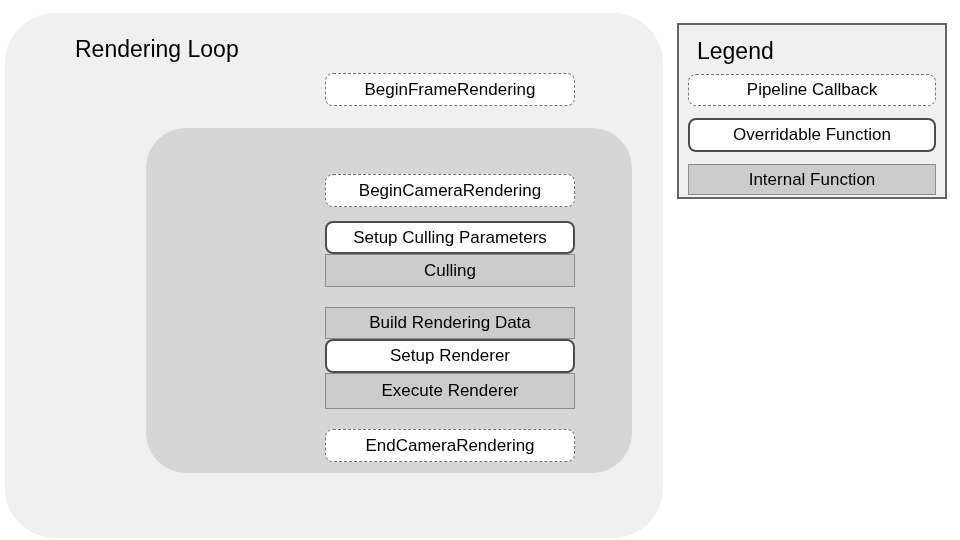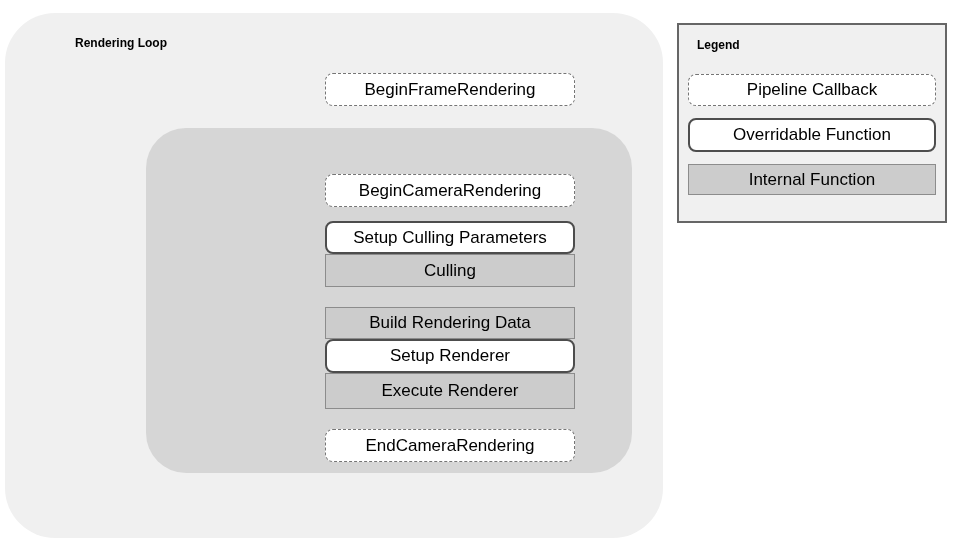--- a/index.html
+++ b/index.html
@@ -26,22 +26,22 @@
     border-radius: 50px;
   }
   .camera-loop {
     left: 141px; top: 115px;
     width: 486px; height: 345px;
     background: #d6d6d6;
     border-radius: 40px;
   }
   .loop-title {
     position: absolute;
-    font-size: 12px;
-    font-weight: bold;
+    font-size: 23px;
+    font-weight: normal;
     color: #000000;
     white-space: nowrap;
   }
   .rendering-loop > .loop-title { left: 70px; top: 23px; }
   .camera-loop   > .loop-title { left: 27px; top: 14px; }
 
   .node {
     position: absolute;
     box-sizing: border-box;
     width: 250px;
@@ -77,21 +77,21 @@
   .n-culling        { left: 179px; top: 126px; }
   .n-build-data     { left: 179px; top: 179px; height: 32px; }
   .n-setup-renderer { left: 179px; top: 211px; height: 34px; }
   .n-exec-renderer  { left: 179px; top: 245px; height: 36px; }
   .n-end-camera     { left: 179px; top: 301px; }
 
   .legend {
     position: absolute;
     box-sizing: border-box;
     left: 677px; top: 23px;
-    width: 270px; height: 200px;
+    width: 270px; height: 176px;
     background: #f0f0f0;
     border: 2px solid #666666;
   }
   .legend .loop-title { left: 18px; top: 13px; }
   .legend .node { width: 248px; left: 9px; }
   .l-callback    { top: 49px;  height: 32px; }
   .l-overridable { top: 93px;  height: 34px; }
   .l-internal    { top: 139px; height: 31px; }
 </style>
 </head>

